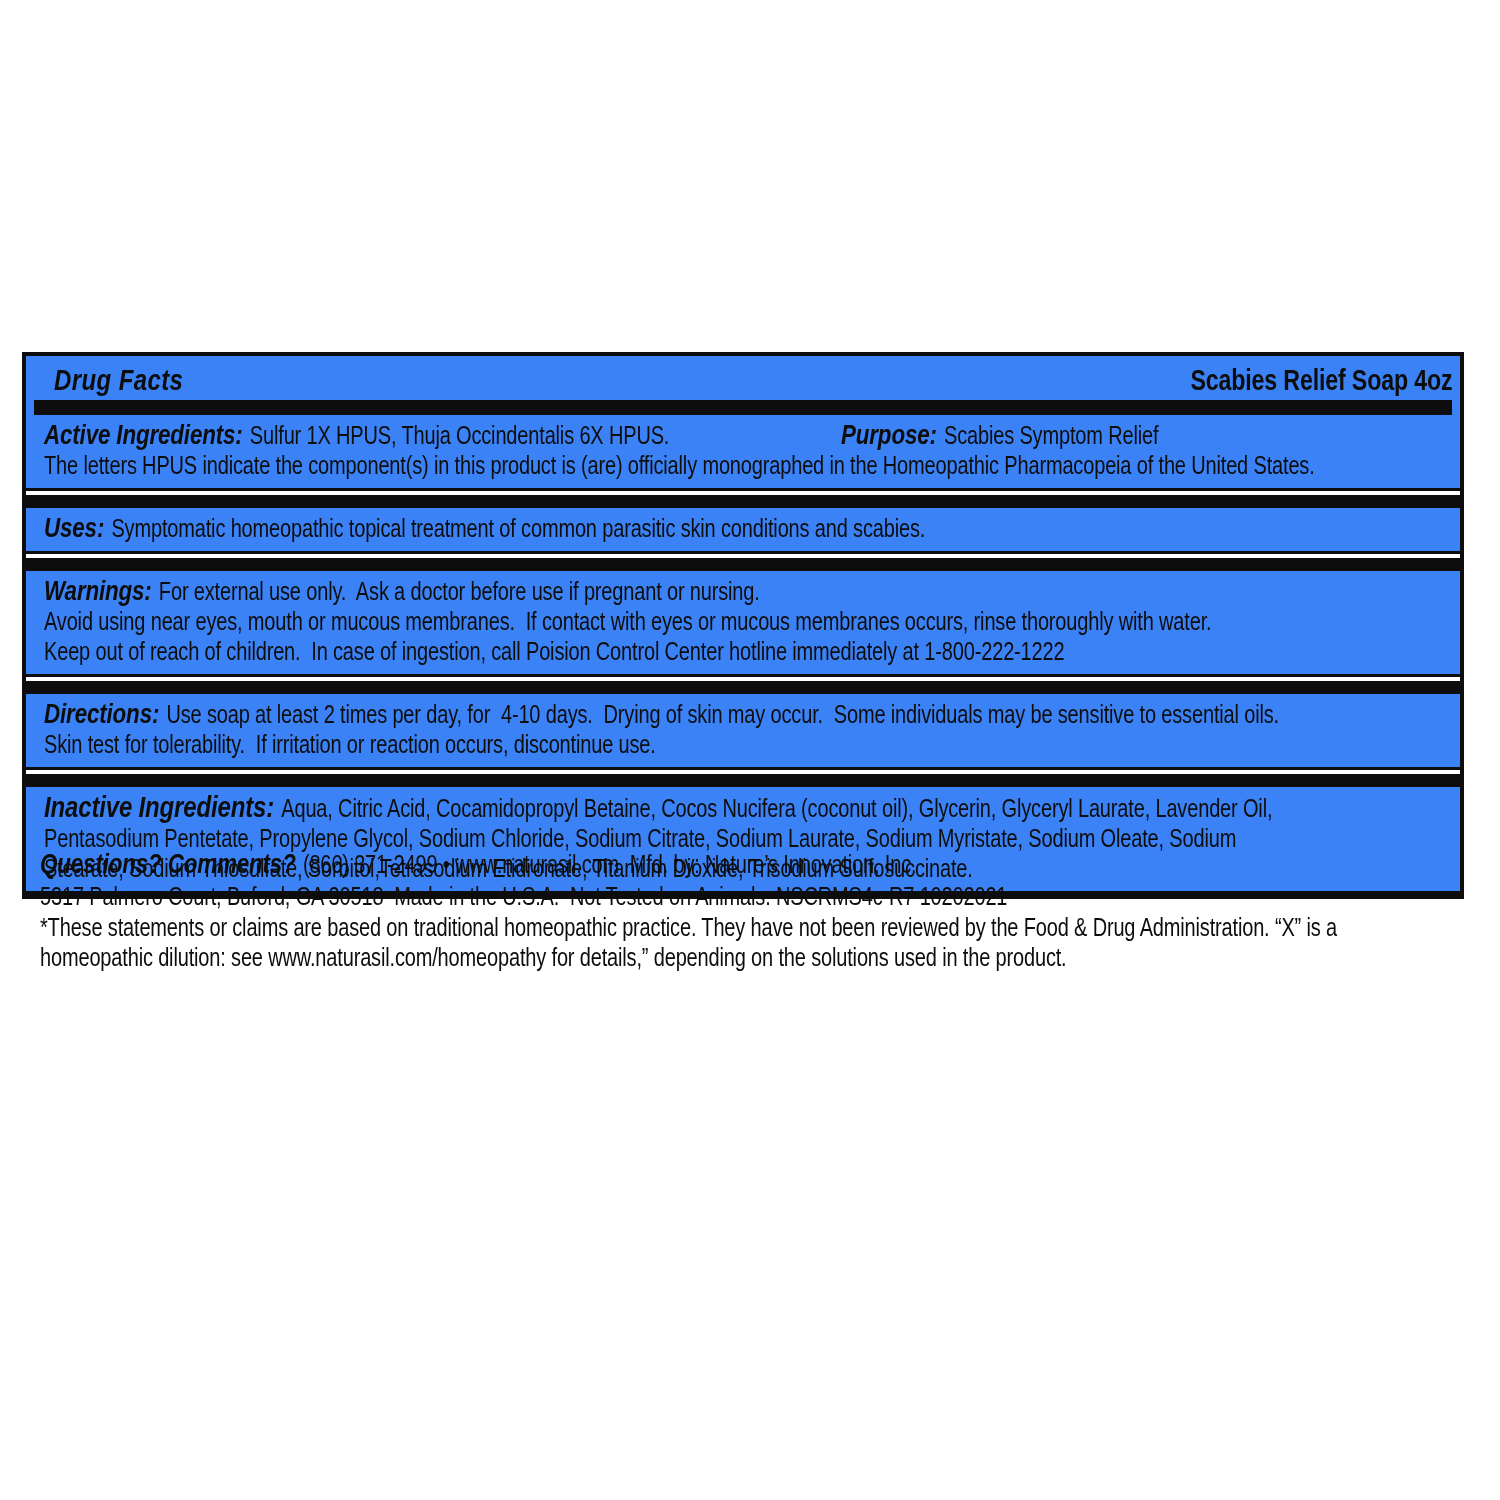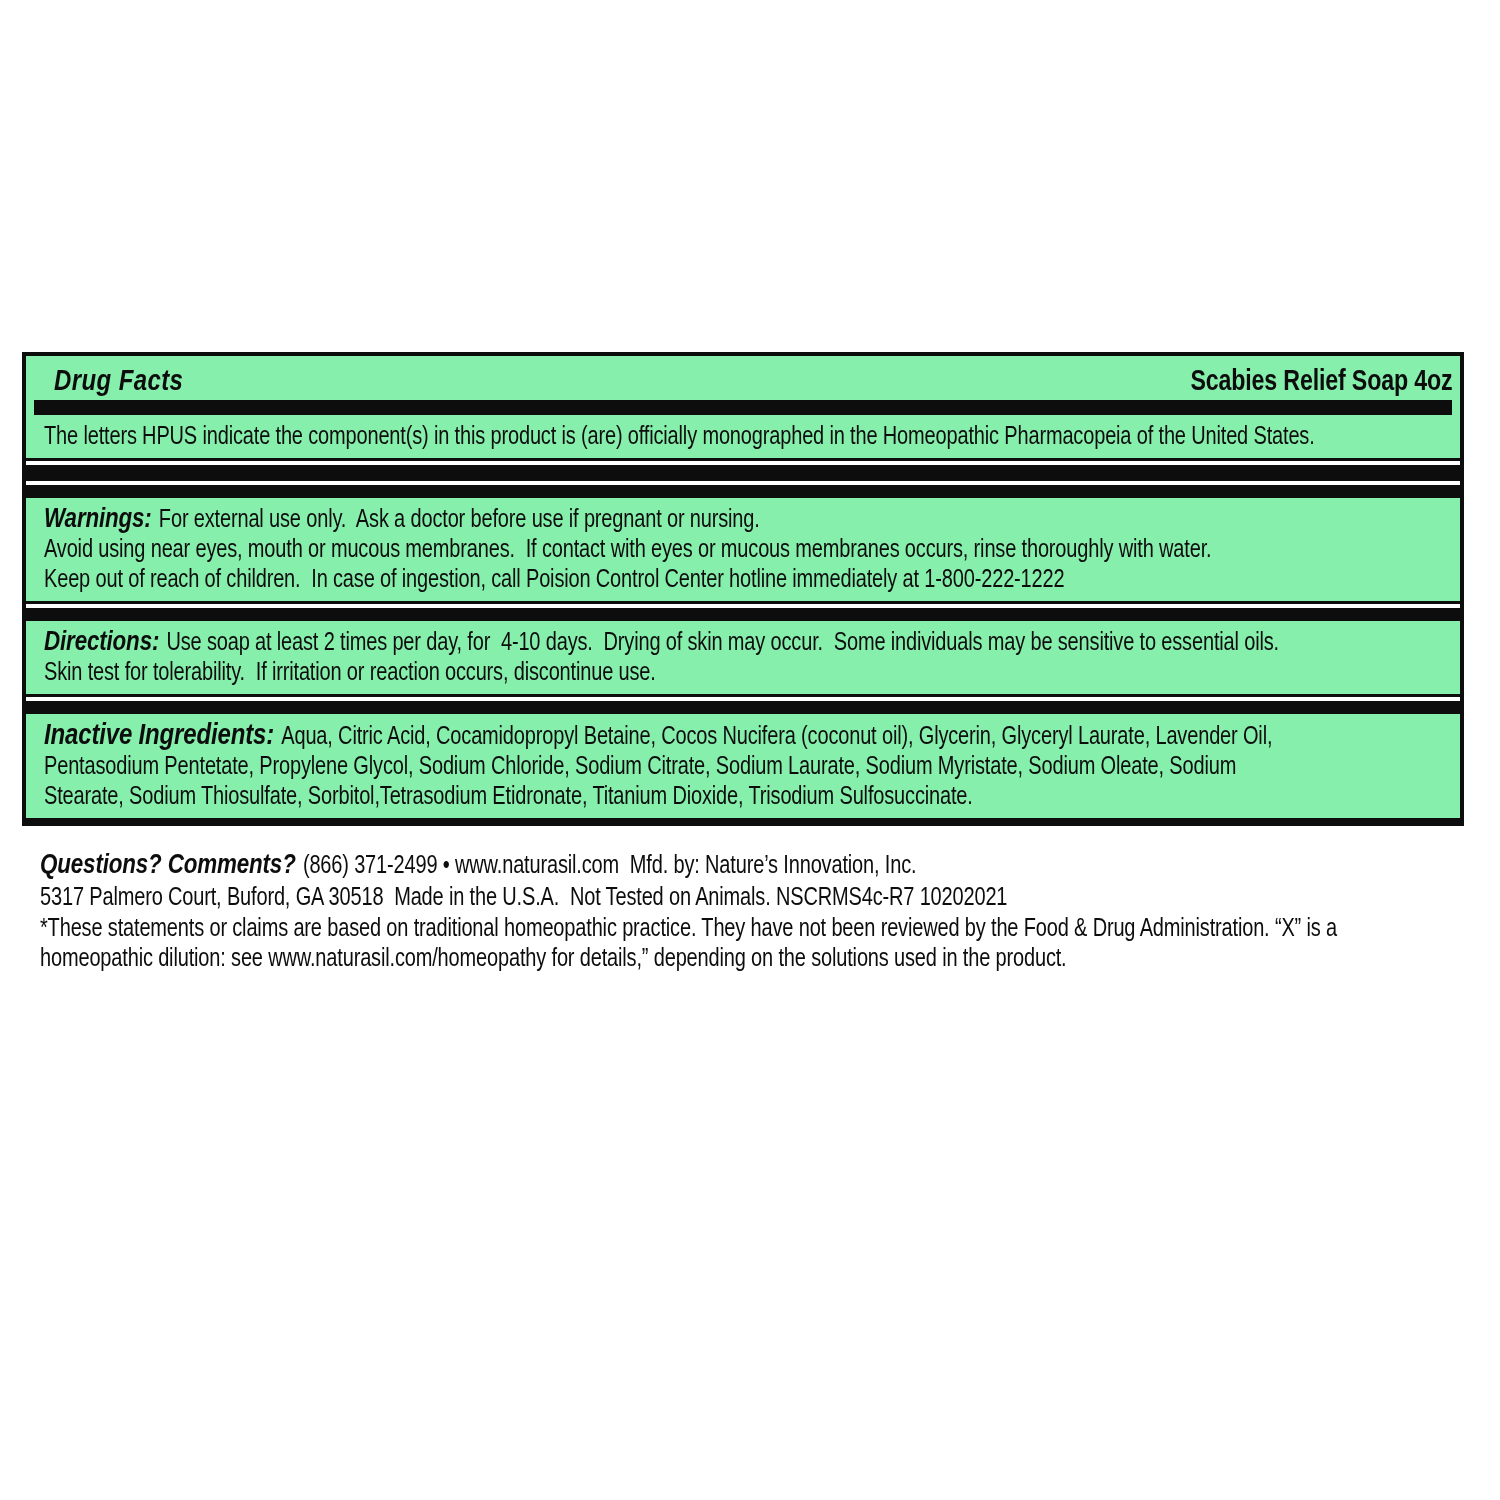--- a/index.html
+++ b/index.html
@@ -13,21 +13,21 @@
     color: #0d0d0d;
     overflow: hidden;
   }
   .label-box {
     position: absolute;
     left: 22px;
     top: 352px;
     width: 1442px;
     border: 4px solid #0d0d0d;
     border-bottom-width: 8px;
-    background: #86efac;
+    background: #3b82f6;
   }
   
   .cx {
     display: block;
     transform: scaleX(0.8);
     transform-origin: 0 50%;
     white-space: pre;
     letter-spacing: -0.2px;
   }
   .cx-right {
@@ -103,29 +103,36 @@
 
   <div class="label-box">
 
     <div class="header-row">
       <span class="title cx">Drug Facts</span>
       <span class="product cx-right">Scabies Relief Soap 4oz</span>
     </div>
     <div class="header-bar"></div>
 
     <div class="section">
+      <div class="active-row">
+        <div class="line cx"><span class="run-head">Active Ingredients:</span><span>Sulfur 1X HPUS, Thuja Occindentalis 6X HPUS.</span></div>
+        <div class="purpose-block line cx"><span class="run-head">Purpose:</span><span>Scabies Symptom Relief</span></div>
+      </div>
       <div class="line cx">The letters HPUS indicate the component(s) in this product is (are) officially monographed in the Homeopathic Pharmacopeia of the United States.</div>
     </div>
 
     <div class="divider">
         <div class="thin"></div>
         <div class="gap"></div>
         <div class="thick"></div>
       </div>
 
+    <div class="section">
+      <div class="line cx"><span class="run-head">Uses:</span><span>Symptomatic homeopathic topical treatment of common parasitic skin conditions and scabies.</span></div>
+    </div>
 
     <div class="divider">
         <div class="thin"></div>
         <div class="gap"></div>
         <div class="thick"></div>
       </div>
 
     <div class="section">
       <div class="line cx"><span class="run-head">Warnings:</span><span>For external use only.  Ask a doctor before use if pregnant or nursing.</span></div>
       <div class="line cx">Avoid using near eyes, mouth or mucous membranes.  If contact with eyes or mucous membranes occurs, rinse thoroughly with water.</div>

